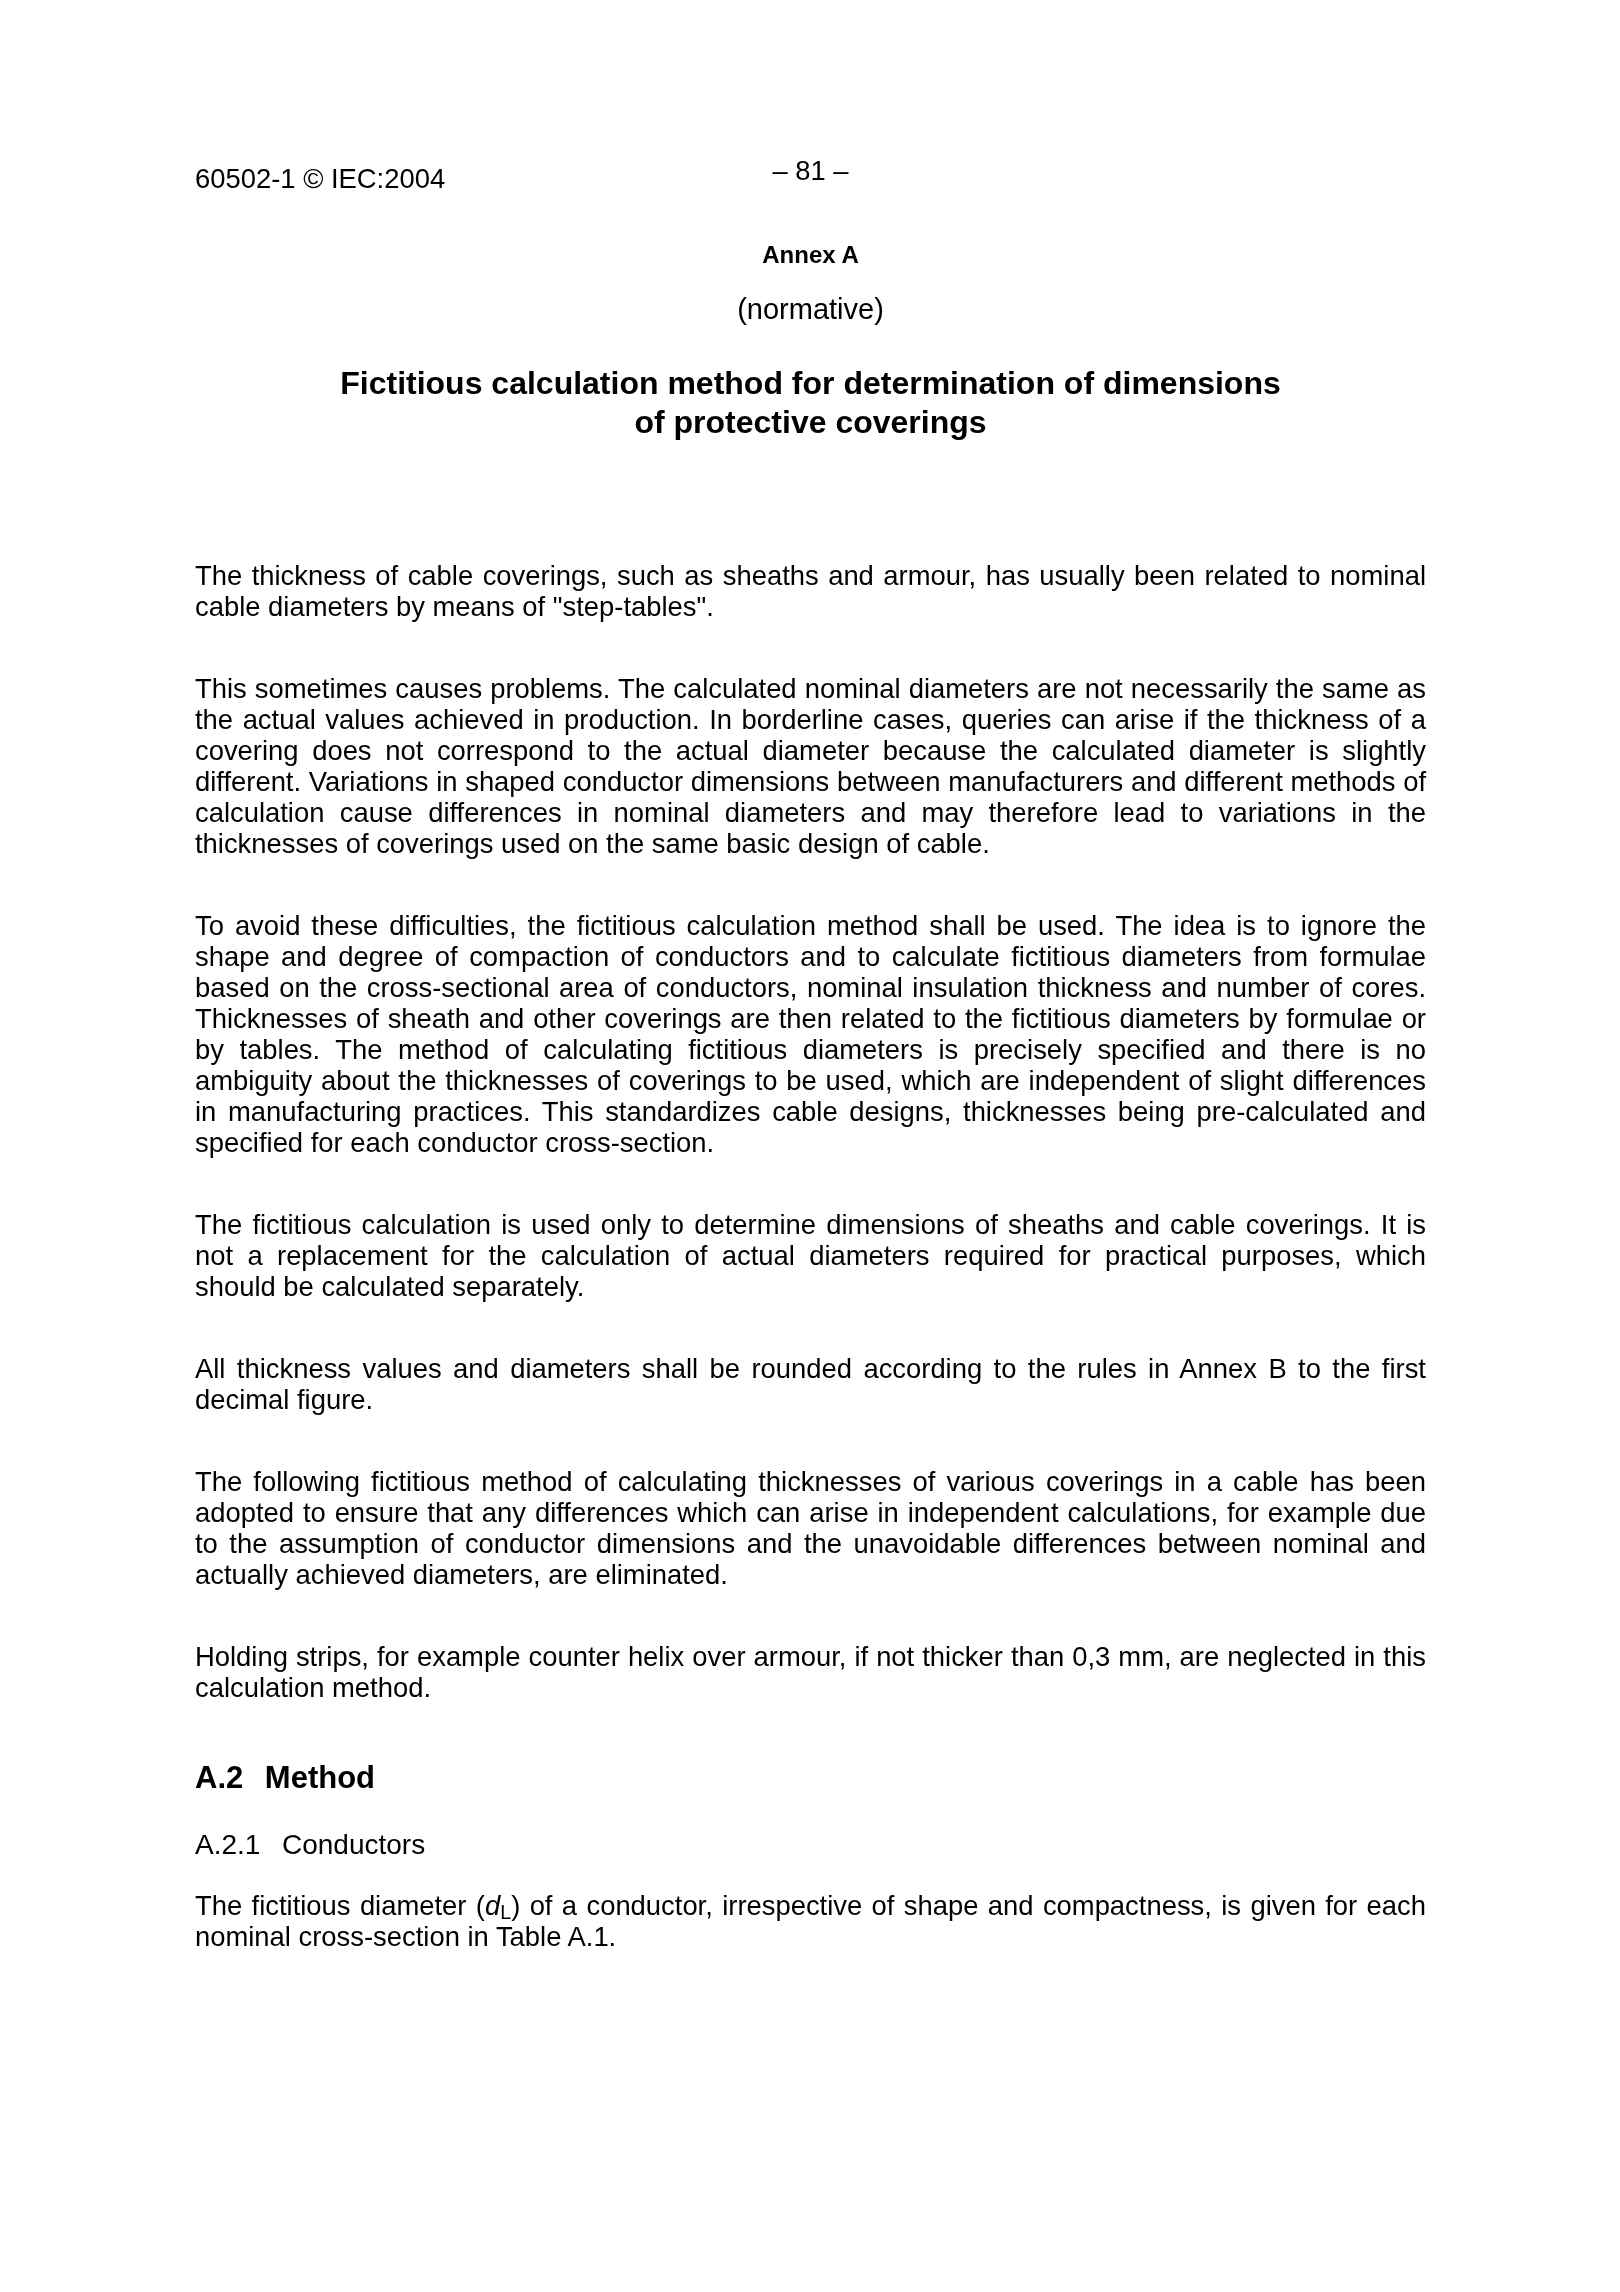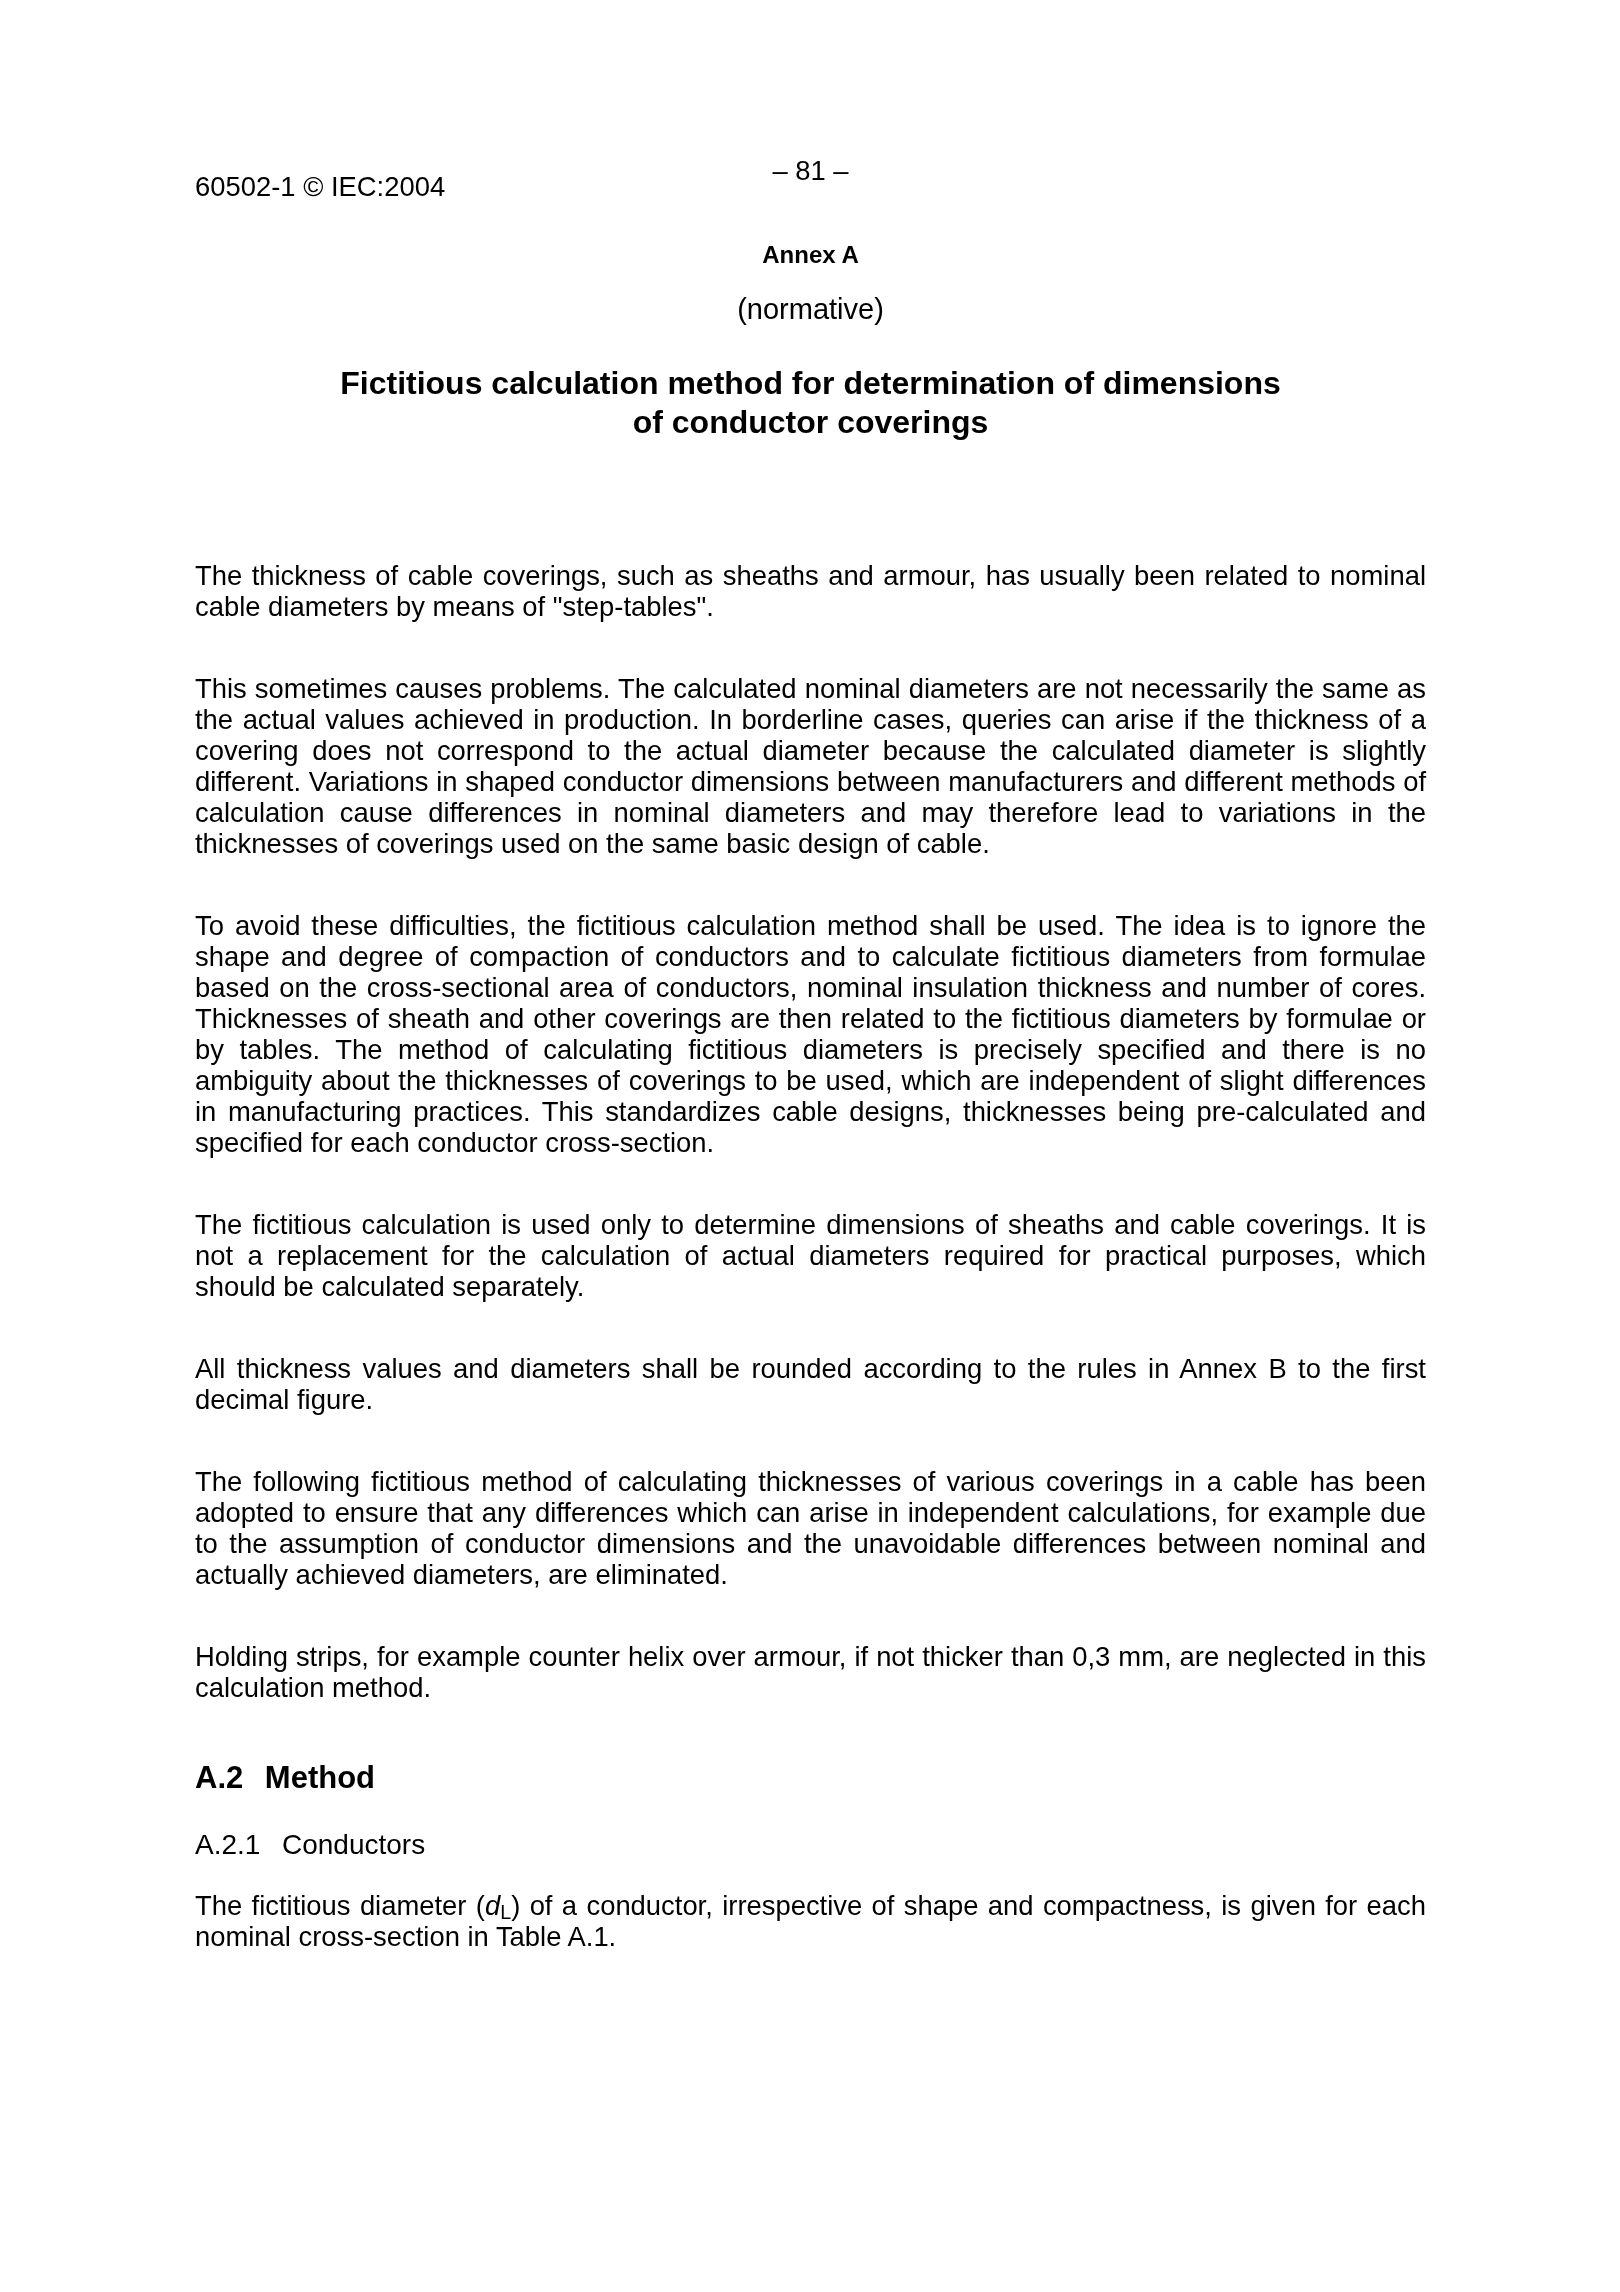--- a/index.html
+++ b/index.html
@@ -31,21 +31,21 @@
   }
   .hdr {
     position: relative;
     font-size: 27.4px;
     line-height: 31px;
     height: 31px;
   }
   .hdr .doc-ref {
     position: absolute;
     left: 0;
-    top: 16px;
+    top: 8px;
     text-align: right;
   }
   .hdr .page-num {
     position: absolute;
     left: 50%;
     transform: translateX(-50%);
     top: 0;
   }
   h1.annex-title {
     margin: 49px 0 0 0;
@@ -121,21 +121,21 @@
     <div class="hdr">
       <span class="doc-ref">60502-1 © IEC:2004</span>
       <span class="page-num">– 81 –</span>
     </div>
 
     <h1 class="annex-title">Annex A</h1>
     <div class="annex-type">(normative)</div>
 
     <h2 class="doc-title">
       <span>Fictitious calculation method for determination of dimensions</span><br>
-      <span>of conductor coverings</span>
+      <span>of protective coverings</span>
     </h2>
 
     <p class="body-text lead">The thickness of cable coverings, such as sheaths and armour, has usually been related to nominal cable diameters by means of "step-tables".</p>
     <p class="body-text">This sometimes causes problems. The calculated nominal diameters are not necessarily the same as the actual values achieved in production. In borderline cases, queries can arise if the thickness of a covering does not correspond to the actual diameter because the calculated diameter is slightly different. Variations in shaped conductor dimensions between manufacturers and different methods of calculation cause differences in nominal diameters and may therefore lead to variations in the thicknesses of coverings used on the same basic design of cable.</p>
     <p class="body-text">To avoid these difficulties, the fictitious calculation method shall be used. The idea is to ignore the shape and degree of compaction of conductors and to calculate fictitious diameters from formulae based on the cross-sectional area of conductors, nominal insulation thickness and number of cores. Thicknesses of sheath and other coverings are then related to the fictitious diameters by formulae or by tables. The method of calculating fictitious diameters is precisely specified and there is no ambiguity about the thicknesses of coverings to be used, which are independent of slight differences in manufacturing practices. This standardizes cable designs, thicknesses being pre-calculated and specified for each conductor cross-section.</p>
     <p class="body-text">The fictitious calculation is used only to determine dimensions of sheaths and cable coverings. It is not a replacement for the calculation of actual diameters required for practical purposes, which should be calculated separately.</p>
 
     <p class="body-text">All thickness values and diameters shall be rounded according to the rules in Annex B to the first decimal figure.</p>
     <p class="body-text">The following fictitious method of calculating thicknesses of various coverings in a cable has been adopted to ensure that any differences which can arise in independent calculations, for example due to the assumption of conductor dimensions and the unavoidable differences between nominal and actually achieved diameters, are eliminated.</p>
     <p class="body-text">Holding strips, for example counter helix over armour, if not thicker than 0,3 mm, are neglected in this calculation method.</p>

